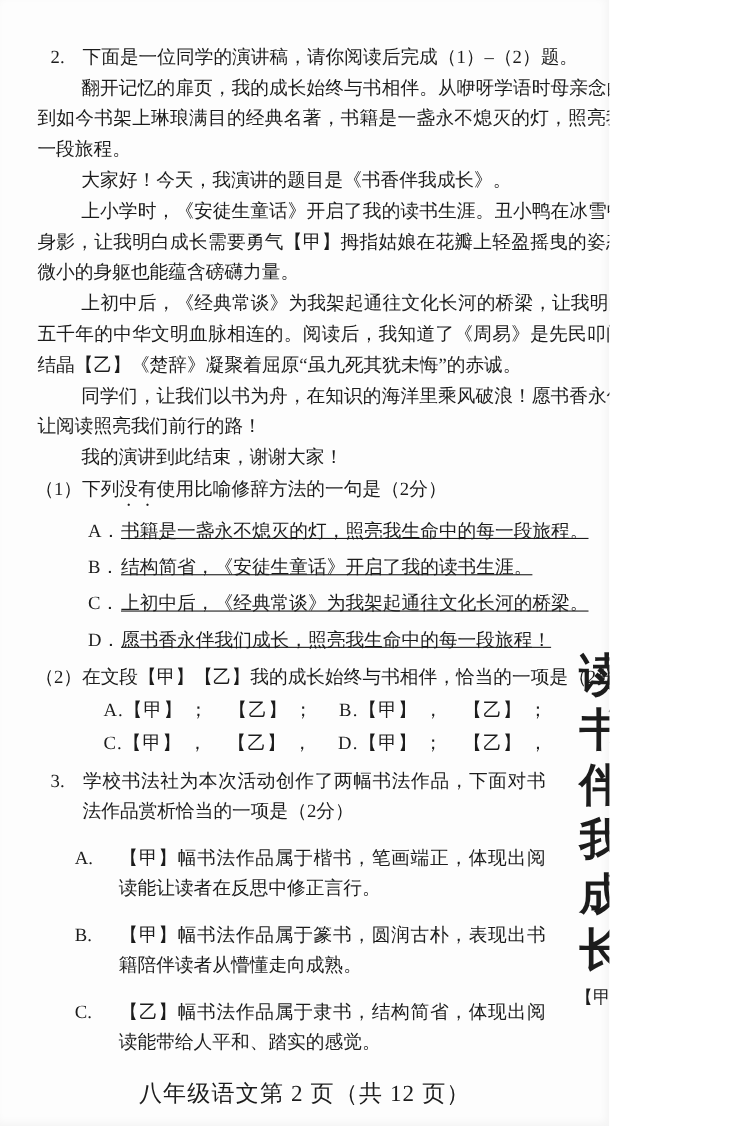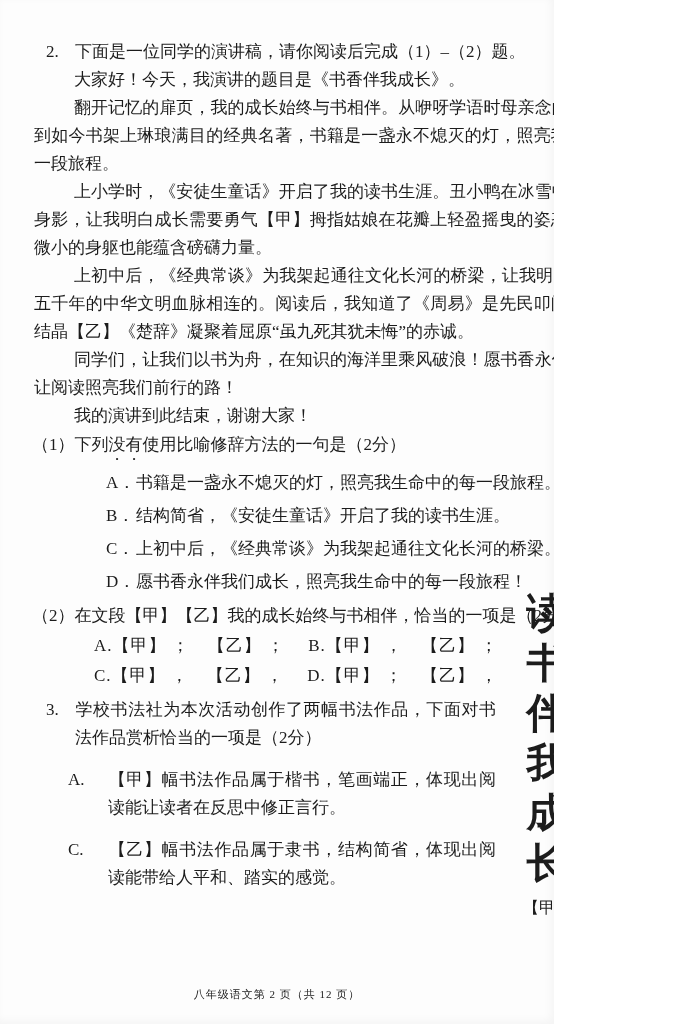--- a/index.html
+++ b/index.html
@@ -23,21 +23,21 @@
   .sub1-stem { margin-top:1px; }
 
   .emph {
     text-emphasis: filled dot var(--ink);
     -webkit-text-emphasis: filled dot;
     text-emphasis-position: under right;
     margin-top: 37px;
     -webkit-text-emphasis-position: under;
   }
 
-  .opts1 { margin-left:72px; }
+  .opts1 { margin-left:46px;text-decoration:underline; }
   .opts1 p { margin-top:5px; }
   .opts1 .opt-label { display:inline-block; min-width:30px; }
 
   .sub2-stem { margin-top:6px; }
   .optrow { margin-left:60px; margin-top:2px; letter-spacing:1px; }
 
   .q3 { padding-right:158px; }
   .q3-head { margin-top:6px; }
   .q3 .opt3 { margin-top:14px; padding-left:74px; text-indent:-40px; }
   .q3 .opt-label { display:inline-block; width:40px; text-indent:0; }
@@ -50,33 +50,33 @@
   .cchar {
     height:50px; line-height:50px; font-size:41px; font-weight:bold;
     font-family:"DejaVu Serif","Liberation Serif",serif;
   }
   .col-yi .cchar { transform:scale(1.07,0.92); }
   .cal-label { margin-top:9px; font-size:16px; line-height:22px; }
   .col-yi .cal-label { margin-top:12px; }
 
   .footer {
     position:absolute; top:980px; left:0; width:100%;
-    text-align:center; font-size:11px; letter-spacing:1px;
+    text-align:center; font-size:21px; letter-spacing:1px;
   }
 </style>
 </head>
 <body>
 
 <div class="page">
   <div class="content">
 
     <section>
       <p class="q-head"><span class="q-num">2.</span><span>下面是一位同学的演讲稿，请你阅读后完成（1）–（2）题。</span></p>
+      <p class="speech">翻开记忆的扉页，我的成长始终与书相伴。从咿呀学语时母亲念的童话绘本，到如今书架上琳琅满目的经典名著，书籍是一盏永不熄灭的灯，照亮我生命中的每一段旅程。</p>
       <p class="speech">大家好！今天，我演讲的题目是《书香伴我成长》。</p>
-      <p class="speech">翻开记忆的扉页，我的成长始终与书相伴。从咿呀学语时母亲念的童话绘本，到如今书架上琳琅满目的经典名著，书籍是一盏永不熄灭的灯，照亮我生命中的每一段旅程。</p>
       <p class="speech">上小学时，《安徒生童话》开启了我的读书生涯。丑小鸭在冰雪中踽踽独行的身影，让我明白成长需要勇气【甲】拇指姑娘在花瓣上轻盈摇曳的姿态，让我懂得微小的身躯也能蕴含磅礴力量。</p>
       <p class="speech">上初中后，《经典常谈》为我架起通往文化长河的桥梁，让我明白“经典”是与五千年的中华文明血脉相连的。阅读后，我知道了《周易》是先民叩问天地的智慧结晶【乙】《楚辞》凝聚着屈原“虽九死其犹未悔”的赤诚。</p>
       <p class="speech">同学们，让我们以书为舟，在知识的海洋里乘风破浪！愿书香永伴我们成长，让阅读照亮我们前行的路！</p>
       <p class="speech">我的演讲到此结束，谢谢大家！</p>
 
       <p class="sub-stem sub1-stem"><span>（1）</span><span>下列</span><span class="emph">没有</span><span>使用比喻修辞方法的一句是（2分）</span></p>
       <div class="opts1">
         <p><span class="opt-label">A．</span><span>书籍是一盏永不熄灭的灯，照亮我生命中的每一段旅程。</span></p>
         <p><span class="opt-label">B．</span><span>结构简省，《安徒生童话》开启了我的读书生涯。</span></p>
         <p><span class="opt-label">C．</span><span>上初中后，《经典常谈》为我架起通往文化长河的桥梁。</span></p>
@@ -84,20 +84,21 @@
       </div>
 
       <p class="sub-stem sub2-stem"><span>（2）</span><span>在文段【甲】【乙】我的成长始终与书相伴，恰当的一项是（2分）</span></p>
       <p class="optrow">A.【甲】 ；　【乙】 ；　 B.【甲】 ，　【乙】 ；</p>
       <p class="optrow">C.【甲】 ，　【乙】 ，　 D.【甲】 ；　【乙】 ，</p>
     </section>
 
     <section class="q3">
       <p class="q-head q3-head"><span class="q-num">3.</span><span>学校书法社为本次活动创作了两幅书法作品，下面对书法作品赏析恰当的一项是（2分）</span></p>
       <p class="opt3"><span class="opt-label">A.</span><span>【甲】幅书法作品属于楷书，笔画端正，体现出阅读能让读者在反思中修正言行。</span></p>
+      <p class="opt3"><span class="opt-label">B.</span><span>【甲】幅书法作品属于篆书，圆润古朴，表现出书籍陪伴读者从懵懂走向成熟。</span></p>
       <p class="opt3"><span class="opt-label">C.</span><span>【乙】幅书法作品属于隶书，结构简省，体现出阅读能带给人平和、踏实的感觉。</span></p>
     </section>
   </div>
 
   <div class="calligraphy">
     <div class="cal-col col-jia">
       <div class="cchar">读</div>
       <div class="cchar">书</div>
       <div class="cchar">伴</div>
       <div class="cchar">我</div>

